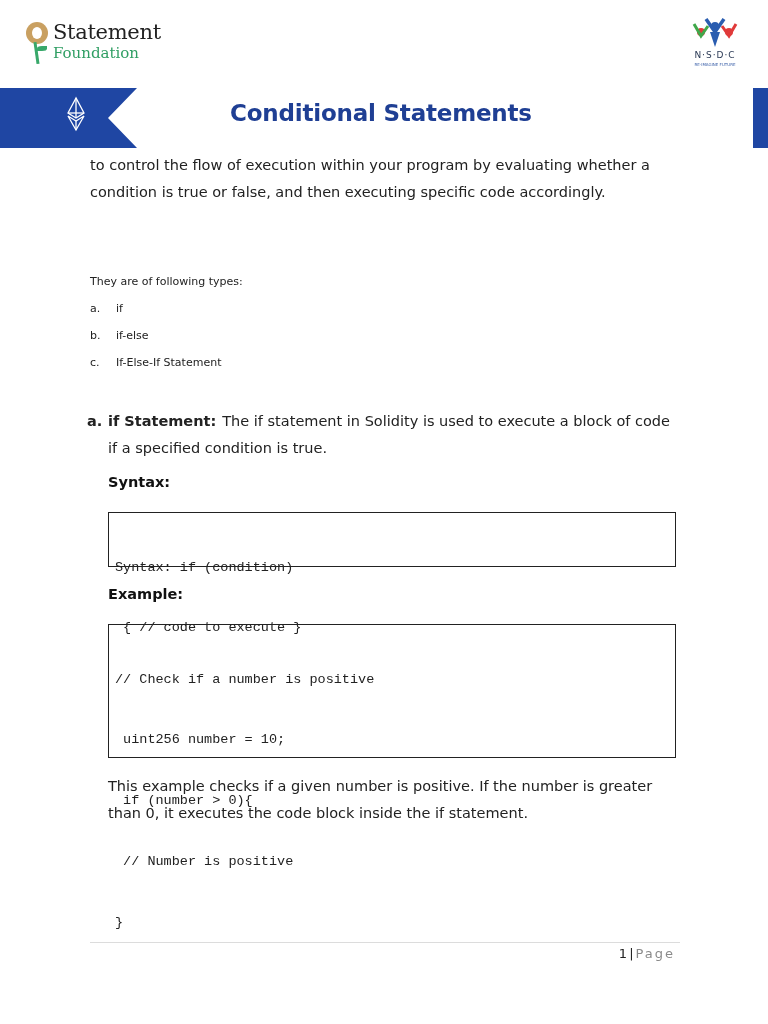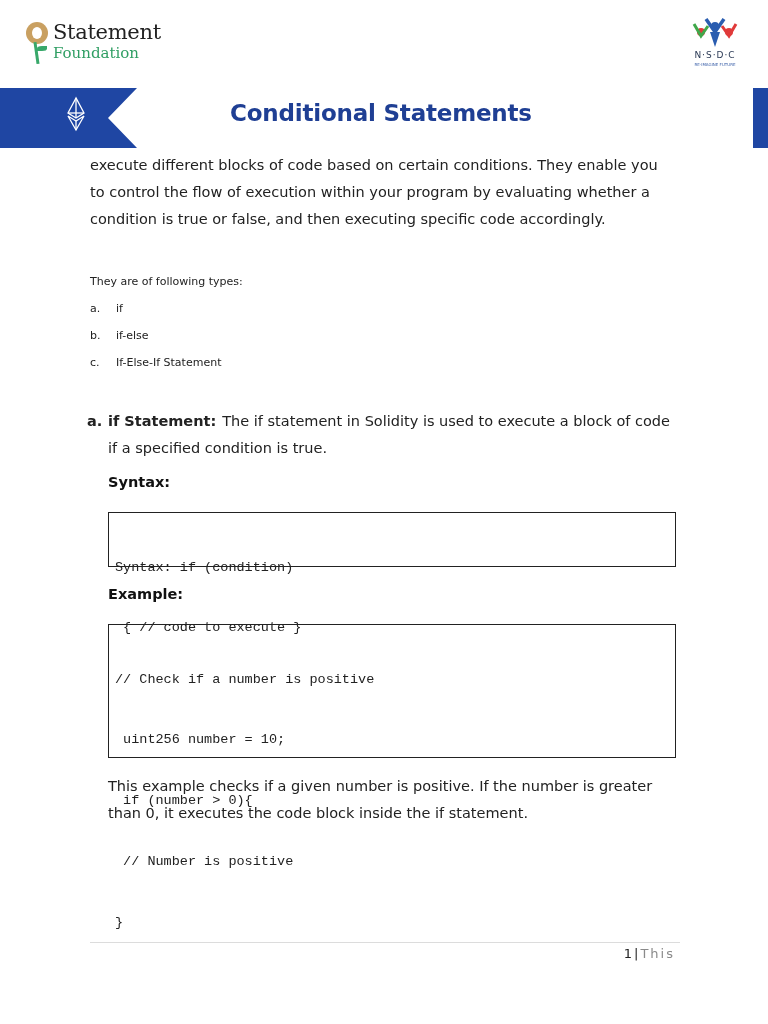--- a/index.html
+++ b/index.html
@@ -282,21 +282,20 @@
     <line x1="76" y1="10" x2="76" y2="30"></line>
     <polygon points="68,28 76,33 84,28 76,42"></polygon>
     <line x1="76" y1="33" x2="76" y2="42"></line>
   </g>
 </svg>
 <div class="right-bar"></div>
 
 <h1 class="title" style="margin:0;">Conditional Statements</h1>
 
 <div class="para">
-  <p>execute different blocks of code based on certain conditions. They enable you</p>
   <p>to control the flow of execution within your program by evaluating whether a</p>
   <p>condition is true or false, and then executing specific code accordingly.</p>
 </div>
 
 <div class="types">
   <div>They are of following types:</div>
   <div class="row">
     <span class="mark">a.</span>
     <span>if</span>
   </div>
@@ -336,14 +335,14 @@
   <div>}</div>
 </div>
 
 <div class="desc">
   <p>This example checks if a given number is positive. If the number is greater</p>
   <p>than 0, it executes the code block inside the if statement.</p>
 </div>
 
 <div class="footer-rule"></div>
 <div class="page-num">
-  <span class="num">1</span><span class="sep">|</span><span class="word">This</span>
+  <span class="num">1</span><span class="sep">|</span><span class="word">Page</span>
 </div>
 
 </body></html>

